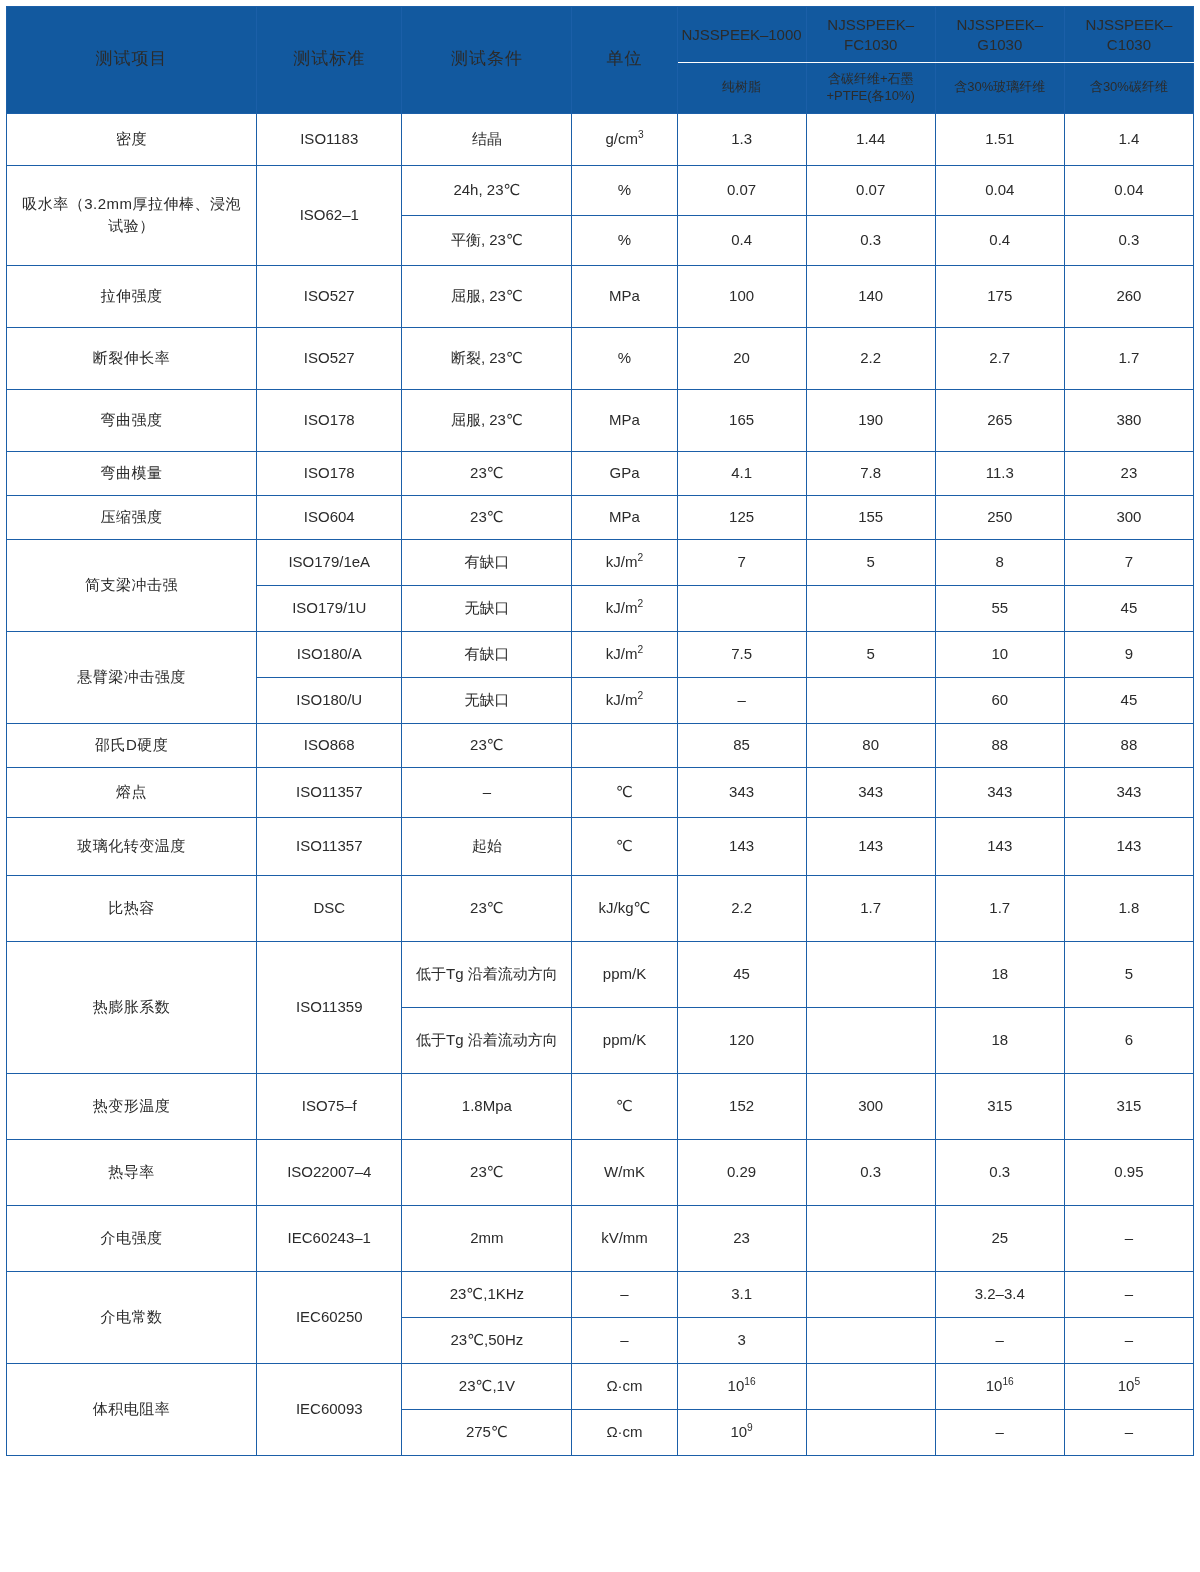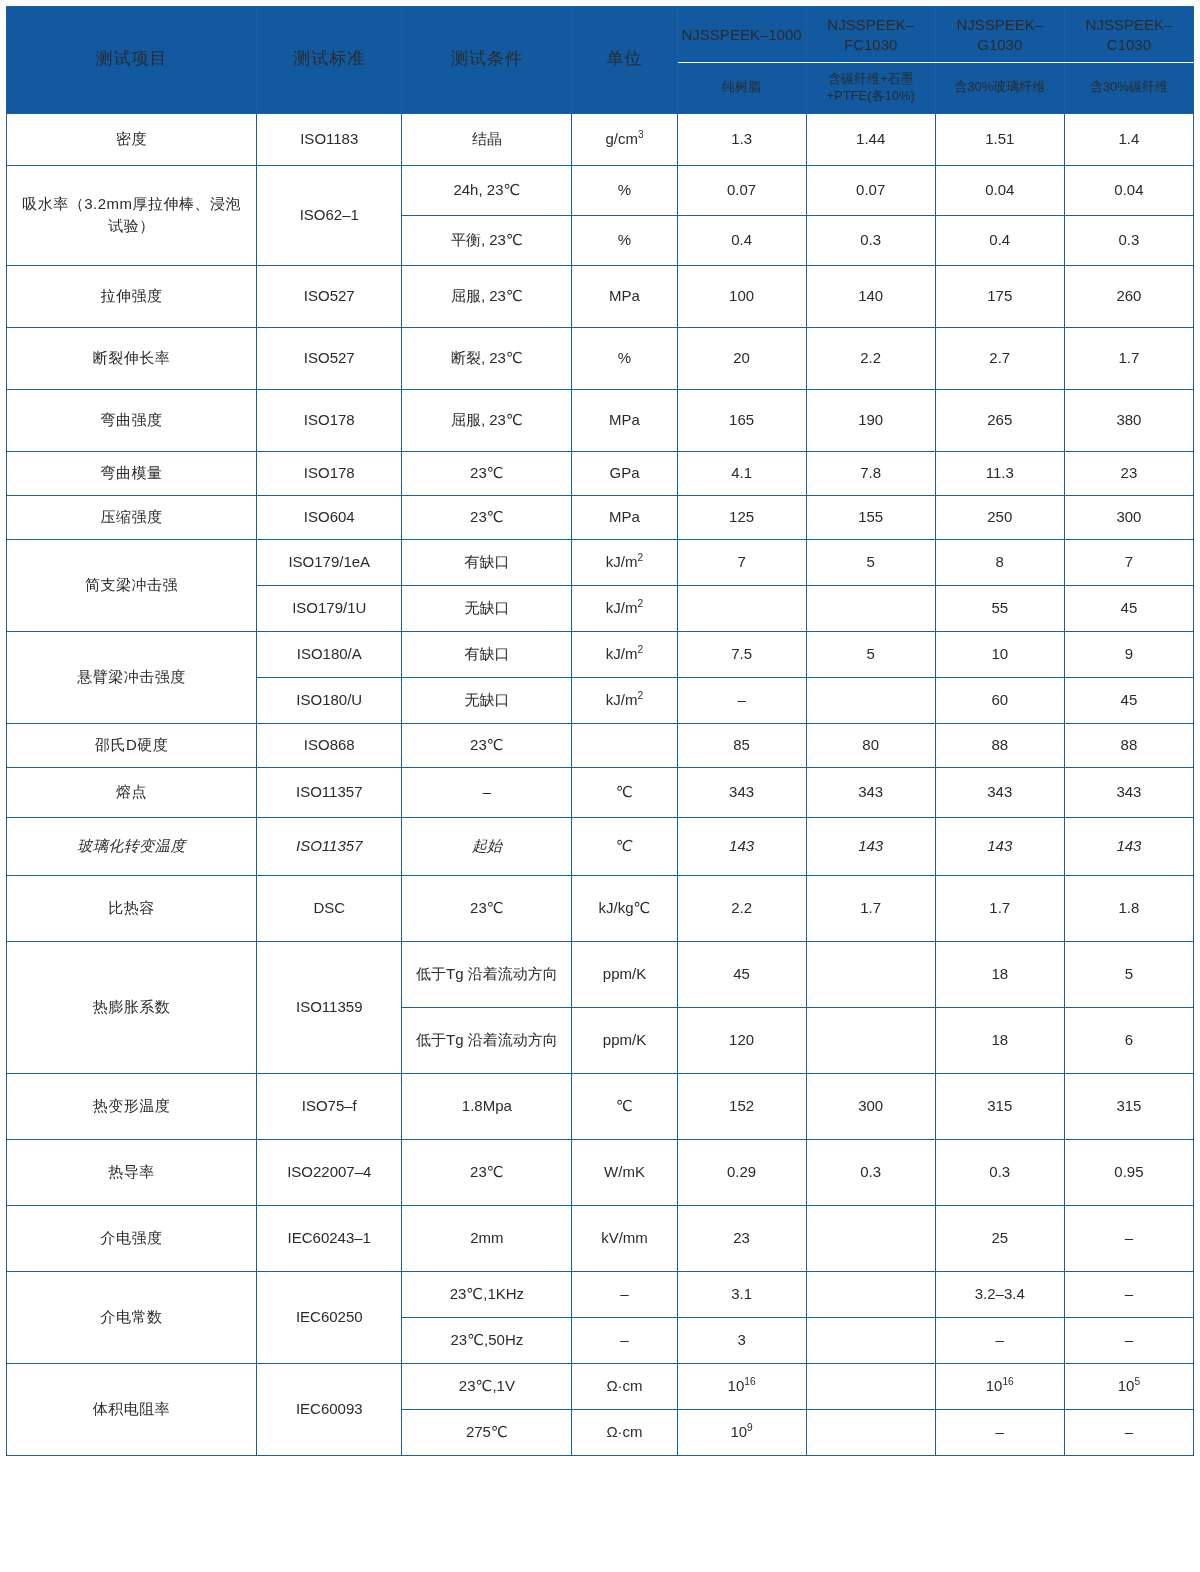--- a/index.html
+++ b/index.html
@@ -237,21 +237,21 @@
         <tr style="height: 50px; padding-left: 10px;">
           <td class="item" rowspan="1">熔点</td>
           <td class="std" rowspan="1">ISO11357</td>
           <td class="cond">–</td>
           <td class="unit">℃</td>
           <td class="val">343</td>
           <td class="val">343</td>
           <td class="val">343</td>
           <td class="val">343</td>
         </tr>
-        <tr style="height: 58px; font-style: italic;">
+        <tr style="height: 58px;">
           <td class="item" rowspan="1">玻璃化转变温度</td>
           <td class="std" rowspan="1">ISO11357</td>
           <td class="cond">起始</td>
           <td class="unit">℃</td>
           <td class="val">143</td>
           <td class="val">143</td>
           <td class="val">143</td>
           <td class="val">143</td>
         </tr>
         <tr style="height: 66px;">

